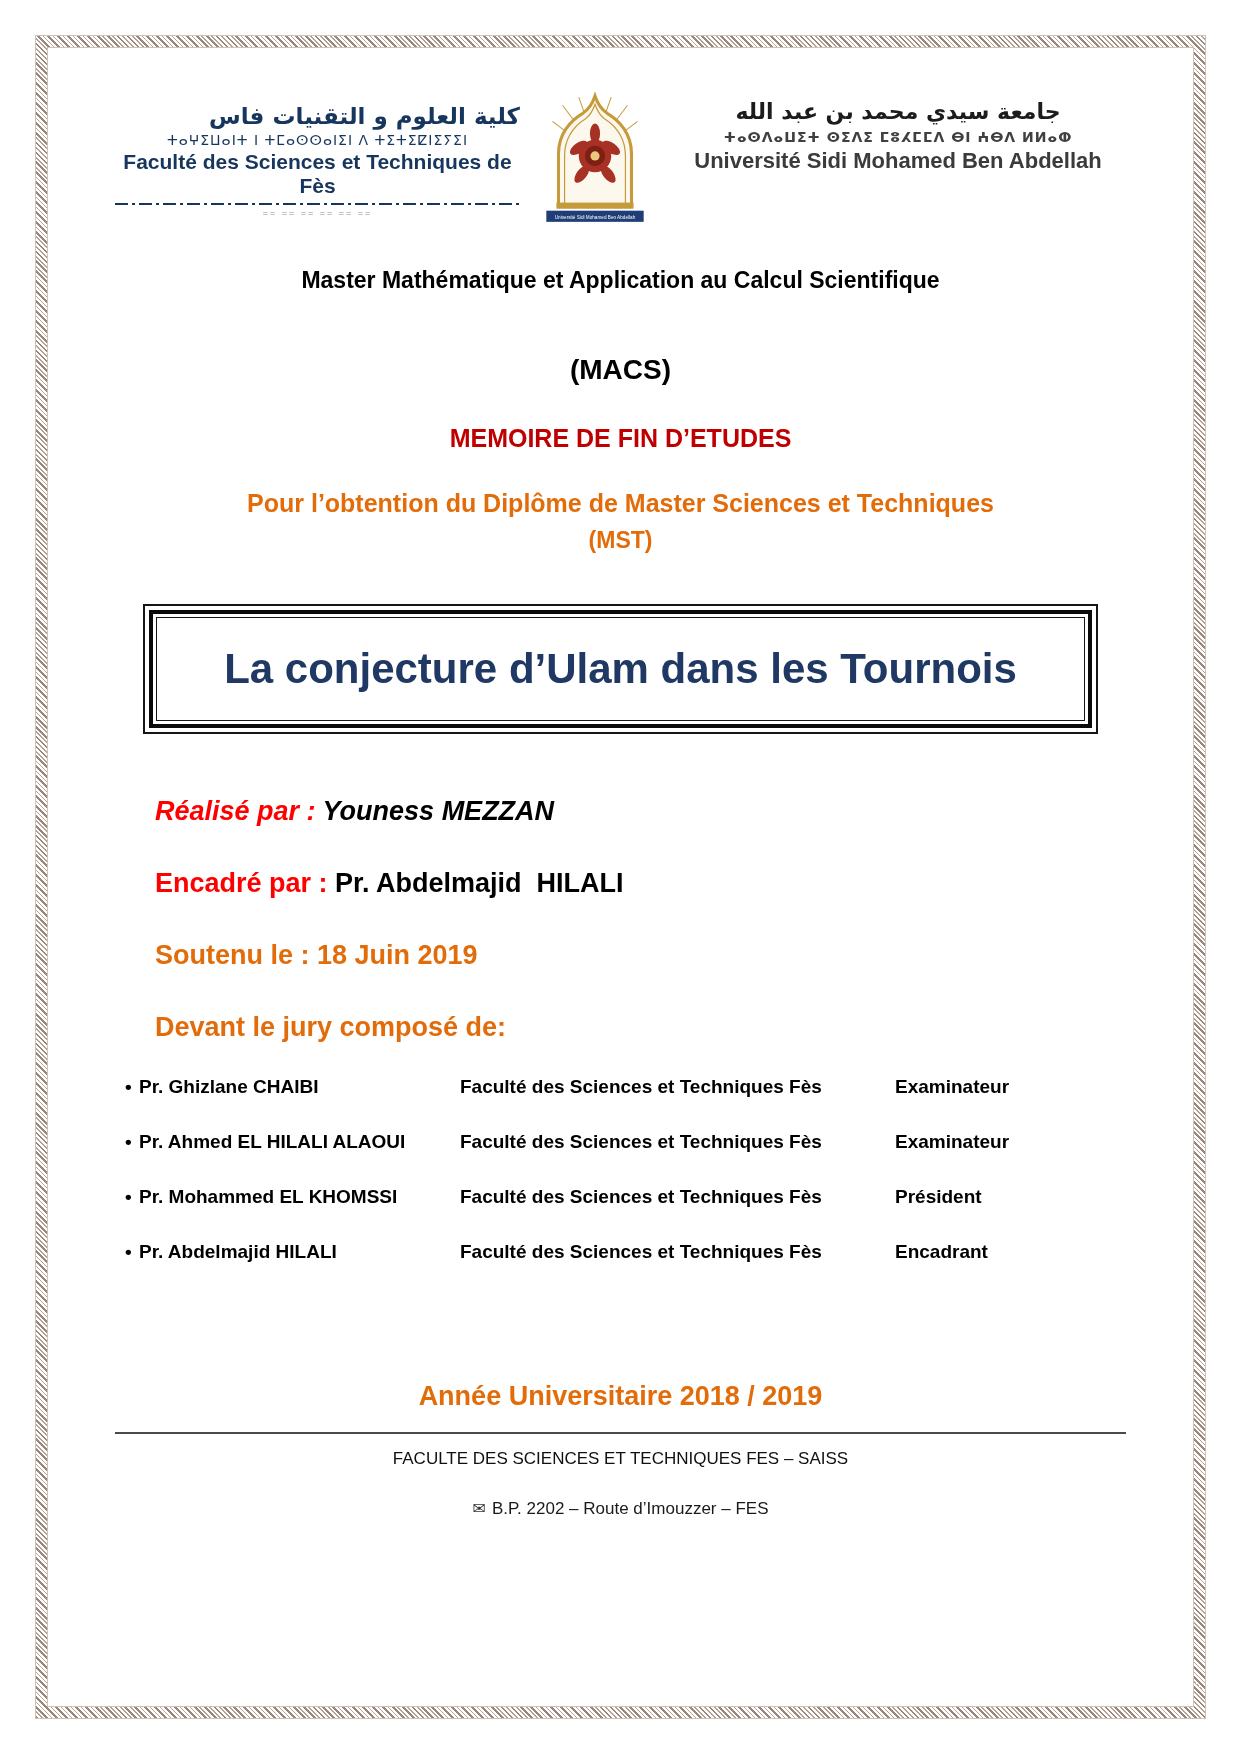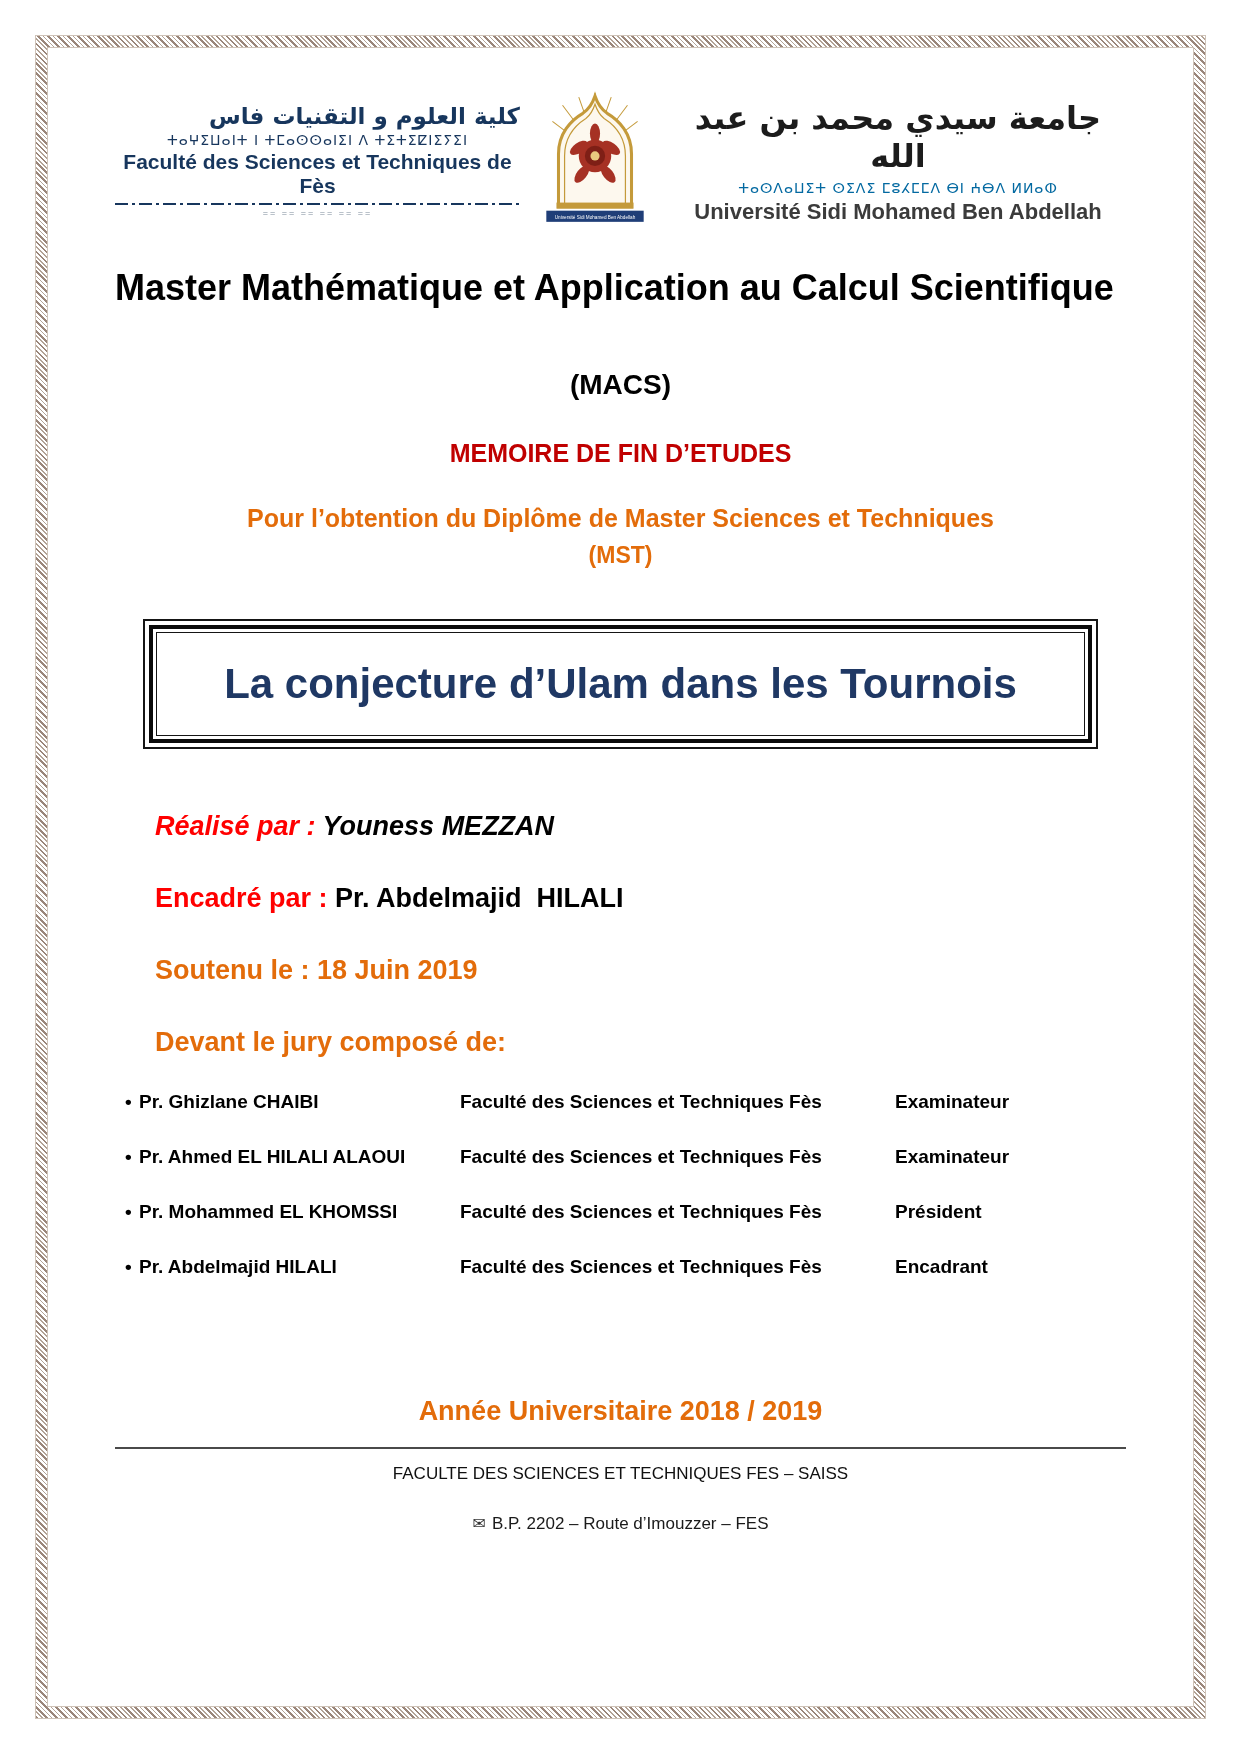--- a/index.html
+++ b/index.html
@@ -39,26 +39,26 @@
 
   .faculty-arabic { font-size: 23px; font-weight: bold; color: #17365D; text-align: right; }
   .faculty-tifinagh { font-size: 14px; color: #17365D; margin-top: 3px; }
   .faculty-french { font-size: 21px; font-weight: bold; color: #17365D; margin-top: 2px; }
   .dashdot-rule {
     height: 2px; margin-top: 5px;
     background: repeating-linear-gradient(90deg, #17365D 0 13px, transparent 13px 17px, #17365D 17px 20px, transparent 20px 24px);
   }
   .tiny-marks { font-size: 9px; color: #7d8b9b; letter-spacing: 2px; margin-top: 3px; }
 
-  .university-arabic { font-size: 32px; font-weight: bold; color: #1c1c1c; }
-  .university-tifinagh { font-size: 14px; color: #0369a1; margin-top: 5px; }
+  .university-arabic { font-size: 22px; font-weight: bold; color: #1c1c1c; }
+  .university-tifinagh { font-size: 14px; color: #404040; margin-top: 5px; font-weight: bold; }
   .university-french { font-size: 22px; font-weight: bold; color: #3b3b3b; margin-top: 3px; }
 
   
-  .master-title { margin-top: 34px; text-align: left; font-size: 36px; font-weight: bold; color: #000; }
+  .master-title { margin-top: 34px; text-align: center; font-size: 23px; font-weight: bold; color: #000; }
   .master-acronym { margin-top: 60px; text-align: center; font-size: 28px; font-weight: bold; color: #000; }
   .memoire-title { margin-top: 38px; text-align: center; font-size: 25px; font-weight: bold; color: #C00000; }
   .diploma-title { margin-top: 36px; text-align: center; font-size: 25px; font-weight: bold; color: #E36C0A; }
   .diploma-acronym { margin-top: 9px; text-align: center; font-size: 23px; font-weight: bold; color: #E36C0A; }
 
   
   .tbox { margin: 50px 28px 0 28px; border: 2px solid #151515; padding: 4px; }
   .tbox-mid { border: 4px solid #0a0a0a; padding: 3px; }
   .tbox-in { border: 1px solid #151515; padding: 27px 8px; }
   .thesis-title { text-align: center; font-size: 42px; font-weight: bold; color: #1F3864; }

